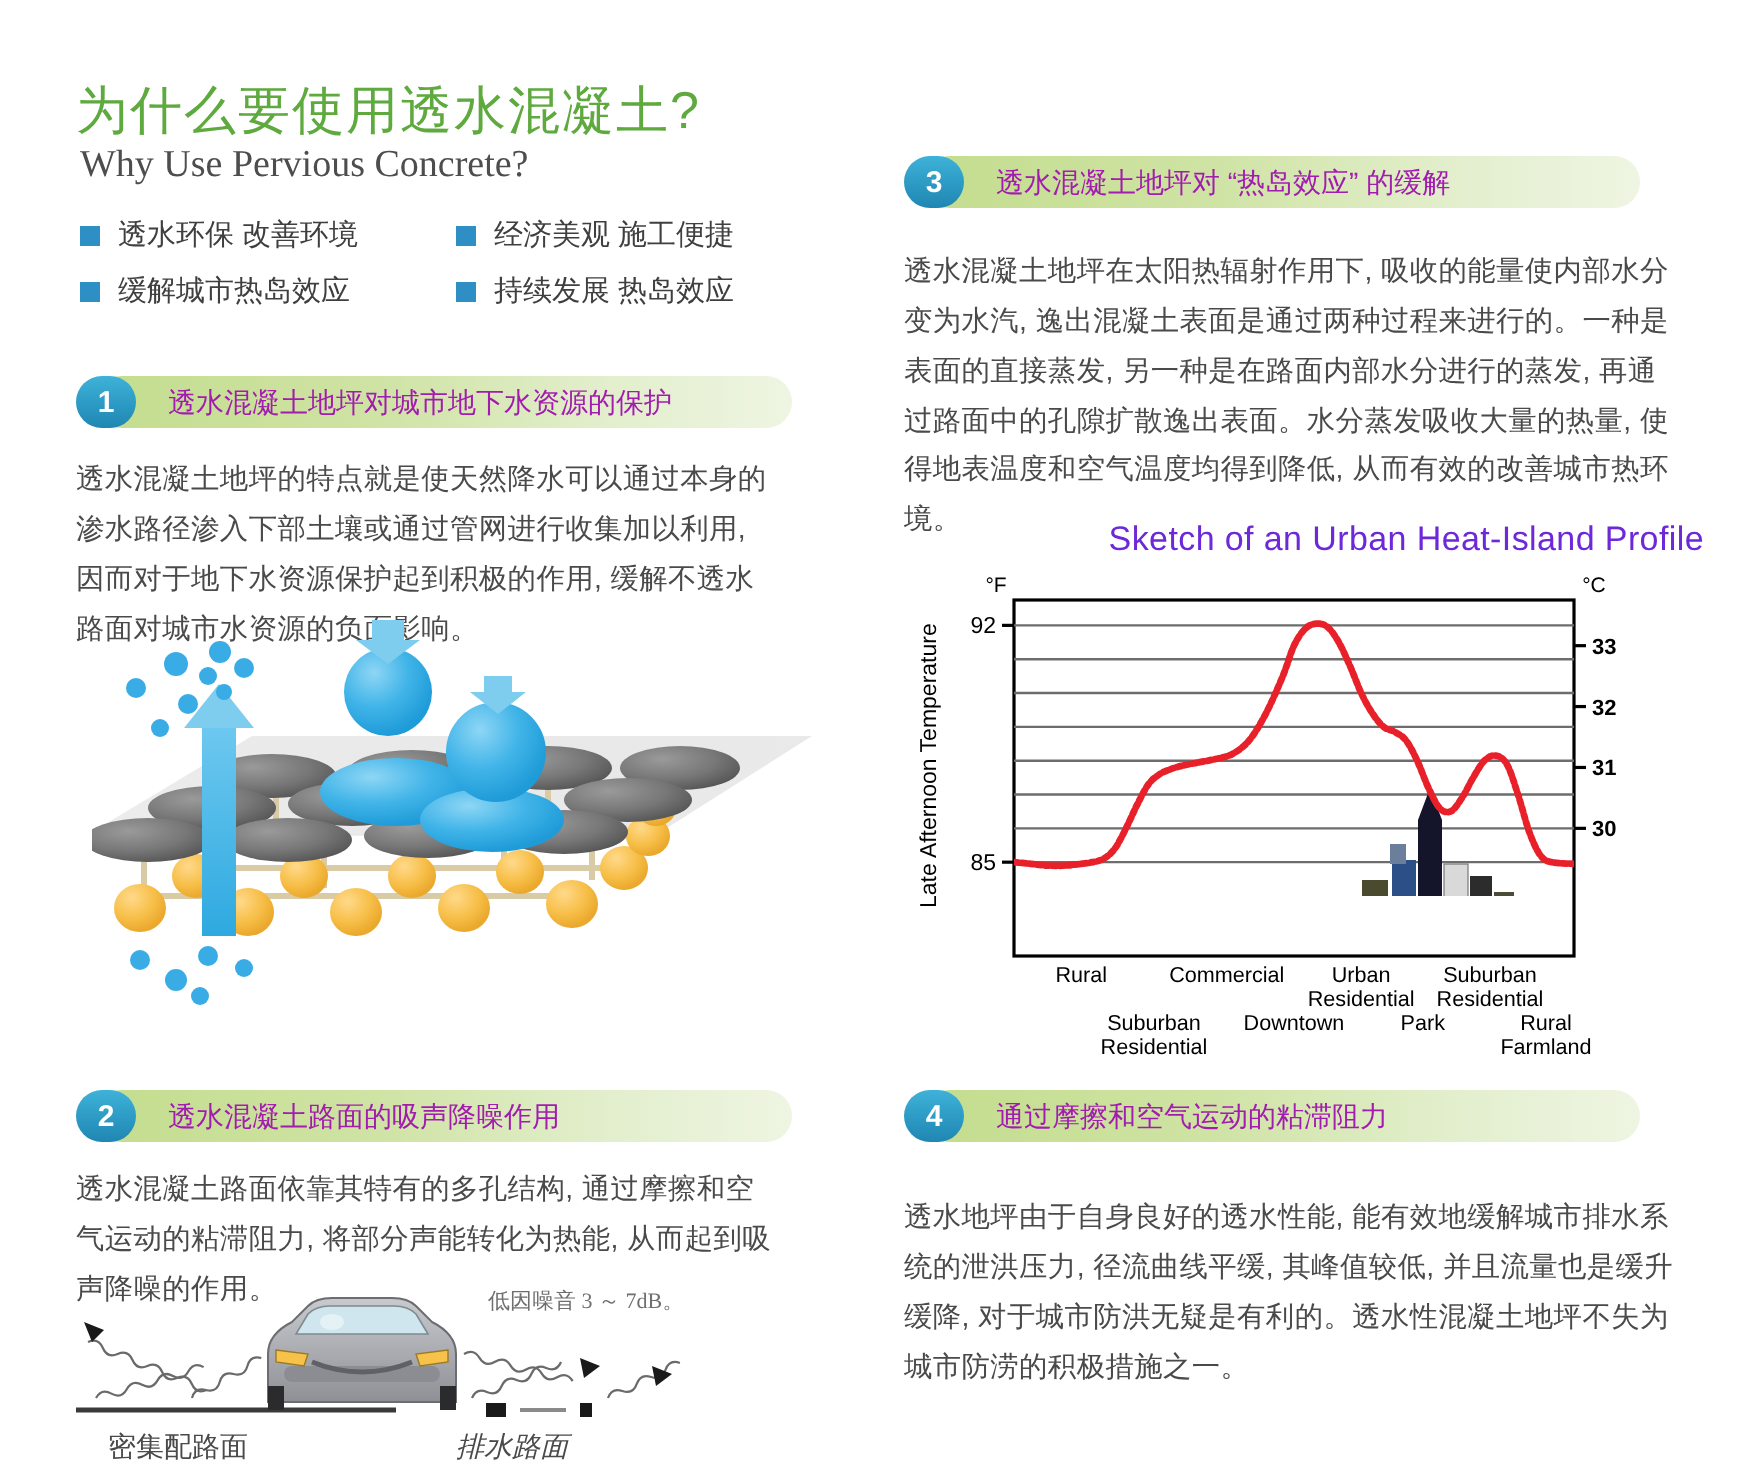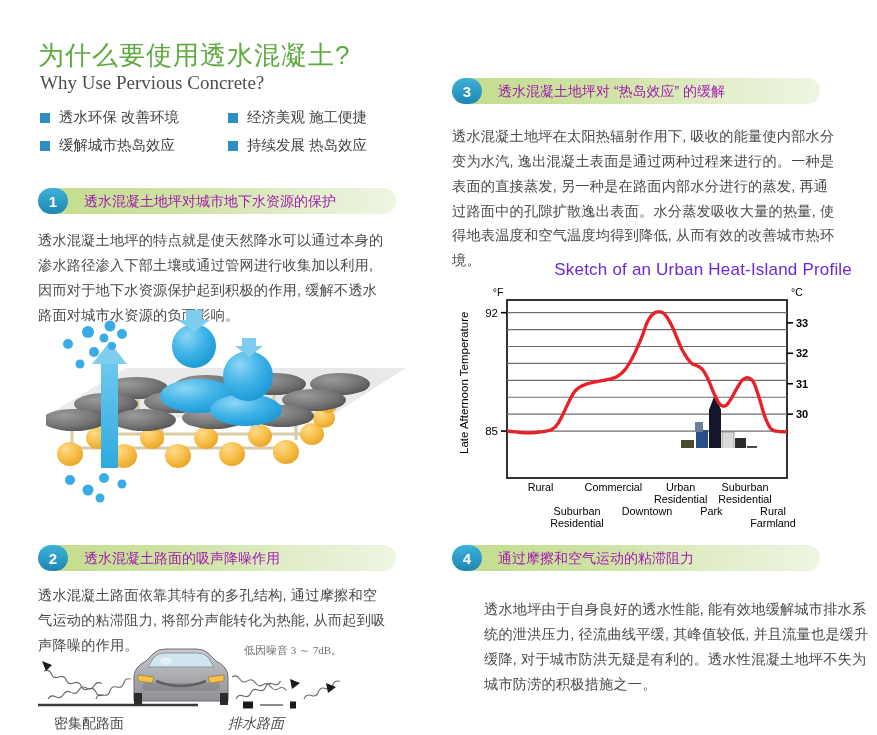--- a/index.html
+++ b/index.html
@@ -95,21 +95,21 @@
 
   #sec2 { position: absolute; left: 0; top: 545px; width: 390px; }
   #sec2 .para { margin-top: 12px; }
   #sec2-fig { position: absolute; left: 0px; top: 98px; width: 370px; height: 90px; }
 
   #sec3 { position: absolute; left: 0; top: 78px; width: 400px; }
   #sec3 .para { margin-top: 20px; }
   #chart-block { position: absolute; left: 0px; top: 182px; width: 400px; height: 265px; }
 
   #sec4 { position: absolute; left: 0; top: 545px; width: 400px; }
-  #sec4 .para { margin-top: 26px; margin-left: 32px; }
+  #sec4 .para { margin-top: 26px; }
 
   
   .chart-title {
     text-align: right;
     font-size: 17px; font-weight: normal;
     color: #6d28d9;
     letter-spacing: 0.2px;
     margin-bottom: 2px;
     white-space: nowrap;
   }

